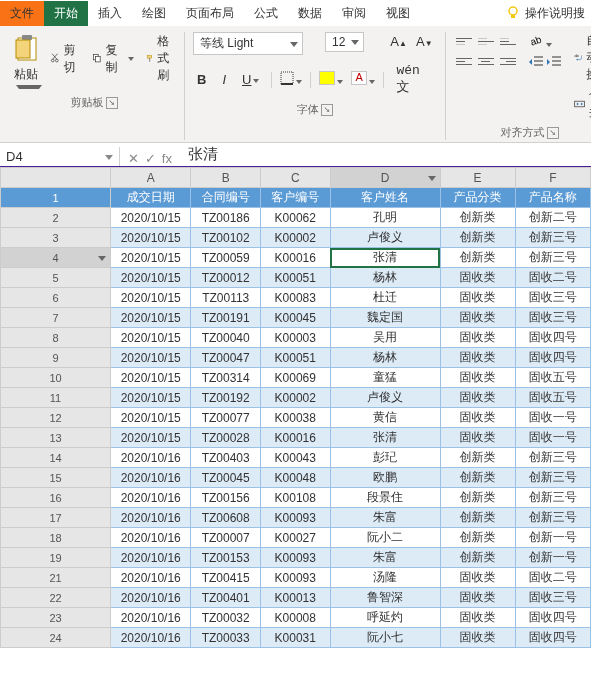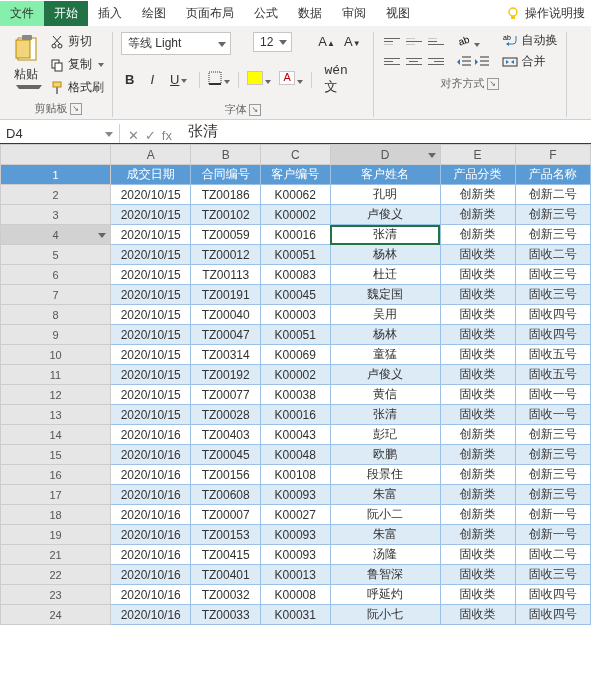--- a/index.html
+++ b/index.html
@@ -1,29 +1,29 @@
 <!DOCTYPE html>
 <html><head>
 <meta charset="utf-8">
 <style>
 *{box-sizing:border-box;margin:0;padding:0;font-family:"Microsoft YaHei","SimSun",sans-serif}
 body{background:#fff;width:591px;height:682px;overflow:hidden;font-size:12px;color:#333}
 .tabs{display:flex;background:#fff;height:26px;align-items:flex-end}
 .tab{padding:4px 10px;font-size:12px;color:#333;cursor:pointer}
-.tab.first{background:#86efac}
+.tab.first{background:#f97316}
 .tab.active{background:#217346;color:#fff}
-.tell{display:flex;align-items:flex-end;gap:4px;margin-left:auto;padding:4px 6px}
+.tell{display:flex;align-items:flex-start;gap:4px;margin-left:auto;padding:4px 6px}
 .bulb{width:16px;height:16px;display:inline-block}
 .ribbon{background:#f3f2f1;border-bottom:1px solid #d0d0d0;padding:6px 4px 2px;display:flex}
 .group{border-right:1px solid #d0d0d0;padding:0 8px;display:flex;flex-direction:column;align-items:center}
 .group-body{display:flex;gap:6px;align-items:flex-start}
 .group-label{font-size:11px;color:#666;margin-top:4px;display:flex;align-items:center;gap:2px}
 .paste{display:flex;flex-direction:column;gap:2px;padding:2px}
 .paste-icon{width:28px;height:30px}
-.mini-col{display:flex;flex-direction:column;gap:4px;font-size:12px}
+.mini-col{display:flex;flex-direction:row;gap:12px;font-size:12px}
 .mini-item{display:flex;align-items:center;gap:4px;padding:1px 0}
 .mini-icon{width:14px;height:14px;display:inline-block}
 .font-top{display:flex;align-items:flex-start;gap:22px}
 .sel{border:1px solid #c8c6c4;background:#fff;padding:2px 18px 2px 6px;font-size:12px;position:relative;min-width:110px}
 .sel.small{min-width:32px}
 .sel::after{content:"";position:absolute;right:4px;top:50%;margin-top:-2px;border-left:4px solid transparent;border-right:4px solid transparent;border-top:5px solid #666}
 .aa{display:flex;gap:1px}
 .aa-btn{border:1px solid transparent;padding:1px 3px;font-size:13px}
 .font-bot{display:flex;align-items:center;gap:8px;margin-top:6px}
 .fb-btn{padding:2px 4px;font-size:13px}

